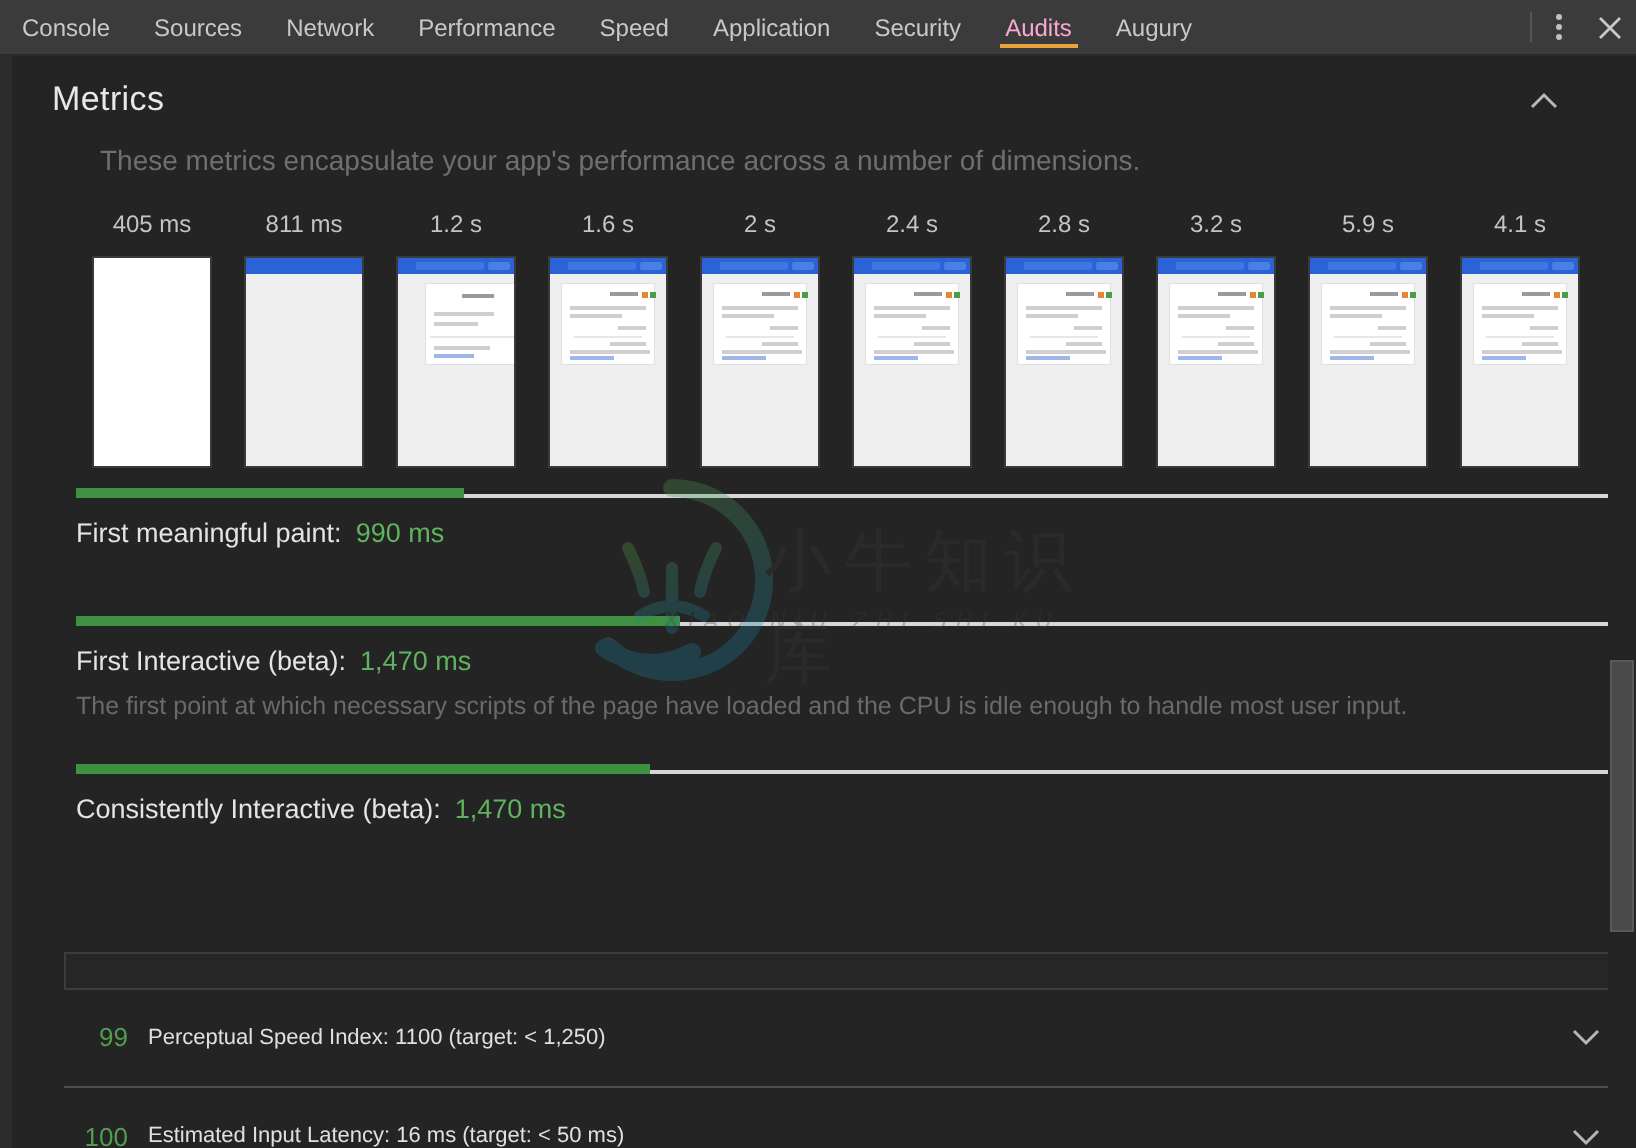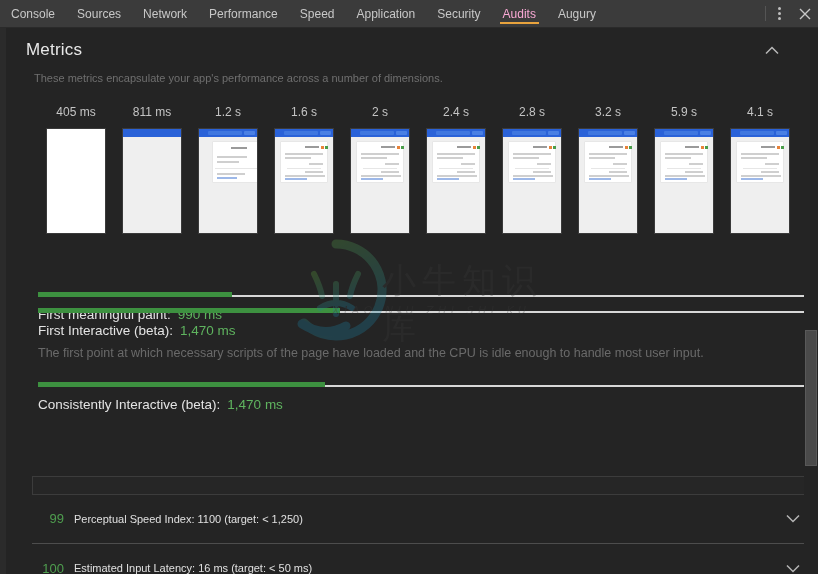--- a/index.html
+++ b/index.html
@@ -66,22 +66,22 @@
   .section-title{
     font-size:17px;color:#e8e8e8;font-weight:400;letter-spacing:.2px;
   }
   .collapse-chevron{
     position:absolute;right:28px;top:14px;
     width:16px;height:16px;color:#b8b8b8;
     display:flex;align-items:center;justify-content:center;
     cursor:pointer;
   }
   .section-sub{
-    margin:12px 0 0 8px;
-    font-size:11px;color:#6f6f6f;
+    margin:12px 0 0 24px;
+    font-size:14px;color:#6f6f6f;
   }
 
   
   .filmstrip{
     position:absolute;left:20px;top:75px;
     display:flex;gap:0;
   }
   .frame{
     width:76px;
     display:flex;flex-direction:column;align-items:center;
@@ -433,21 +433,21 @@
               <div class="divline" style="top:26px;"></div>
               <div class="ln" style="left:24px;top:29px;width:18px;"></div>
               <div class="ln" style="left:4px;top:33px;width:40px;"></div>
               <div class="ln blue" style="left:4px;top:36px;width:22px;"></div>
             </div>
           </div>
         </div>
 
       </div>
 
-      <div class="metric" style="top:219px;margin-top:48px;">
+      <div class="metric" style="top:219px;">
         <div class="mbar-track">
           <div class="mbar-fill" style="width:25%;"></div>
         </div>
         <div class="mtitle">
           <span>First meaningful paint:</span><span class="mvalue">990 ms</span>
         </div>
       </div>
 
       <div class="metric" style="top:283px;">
         <div class="mbar-track">

